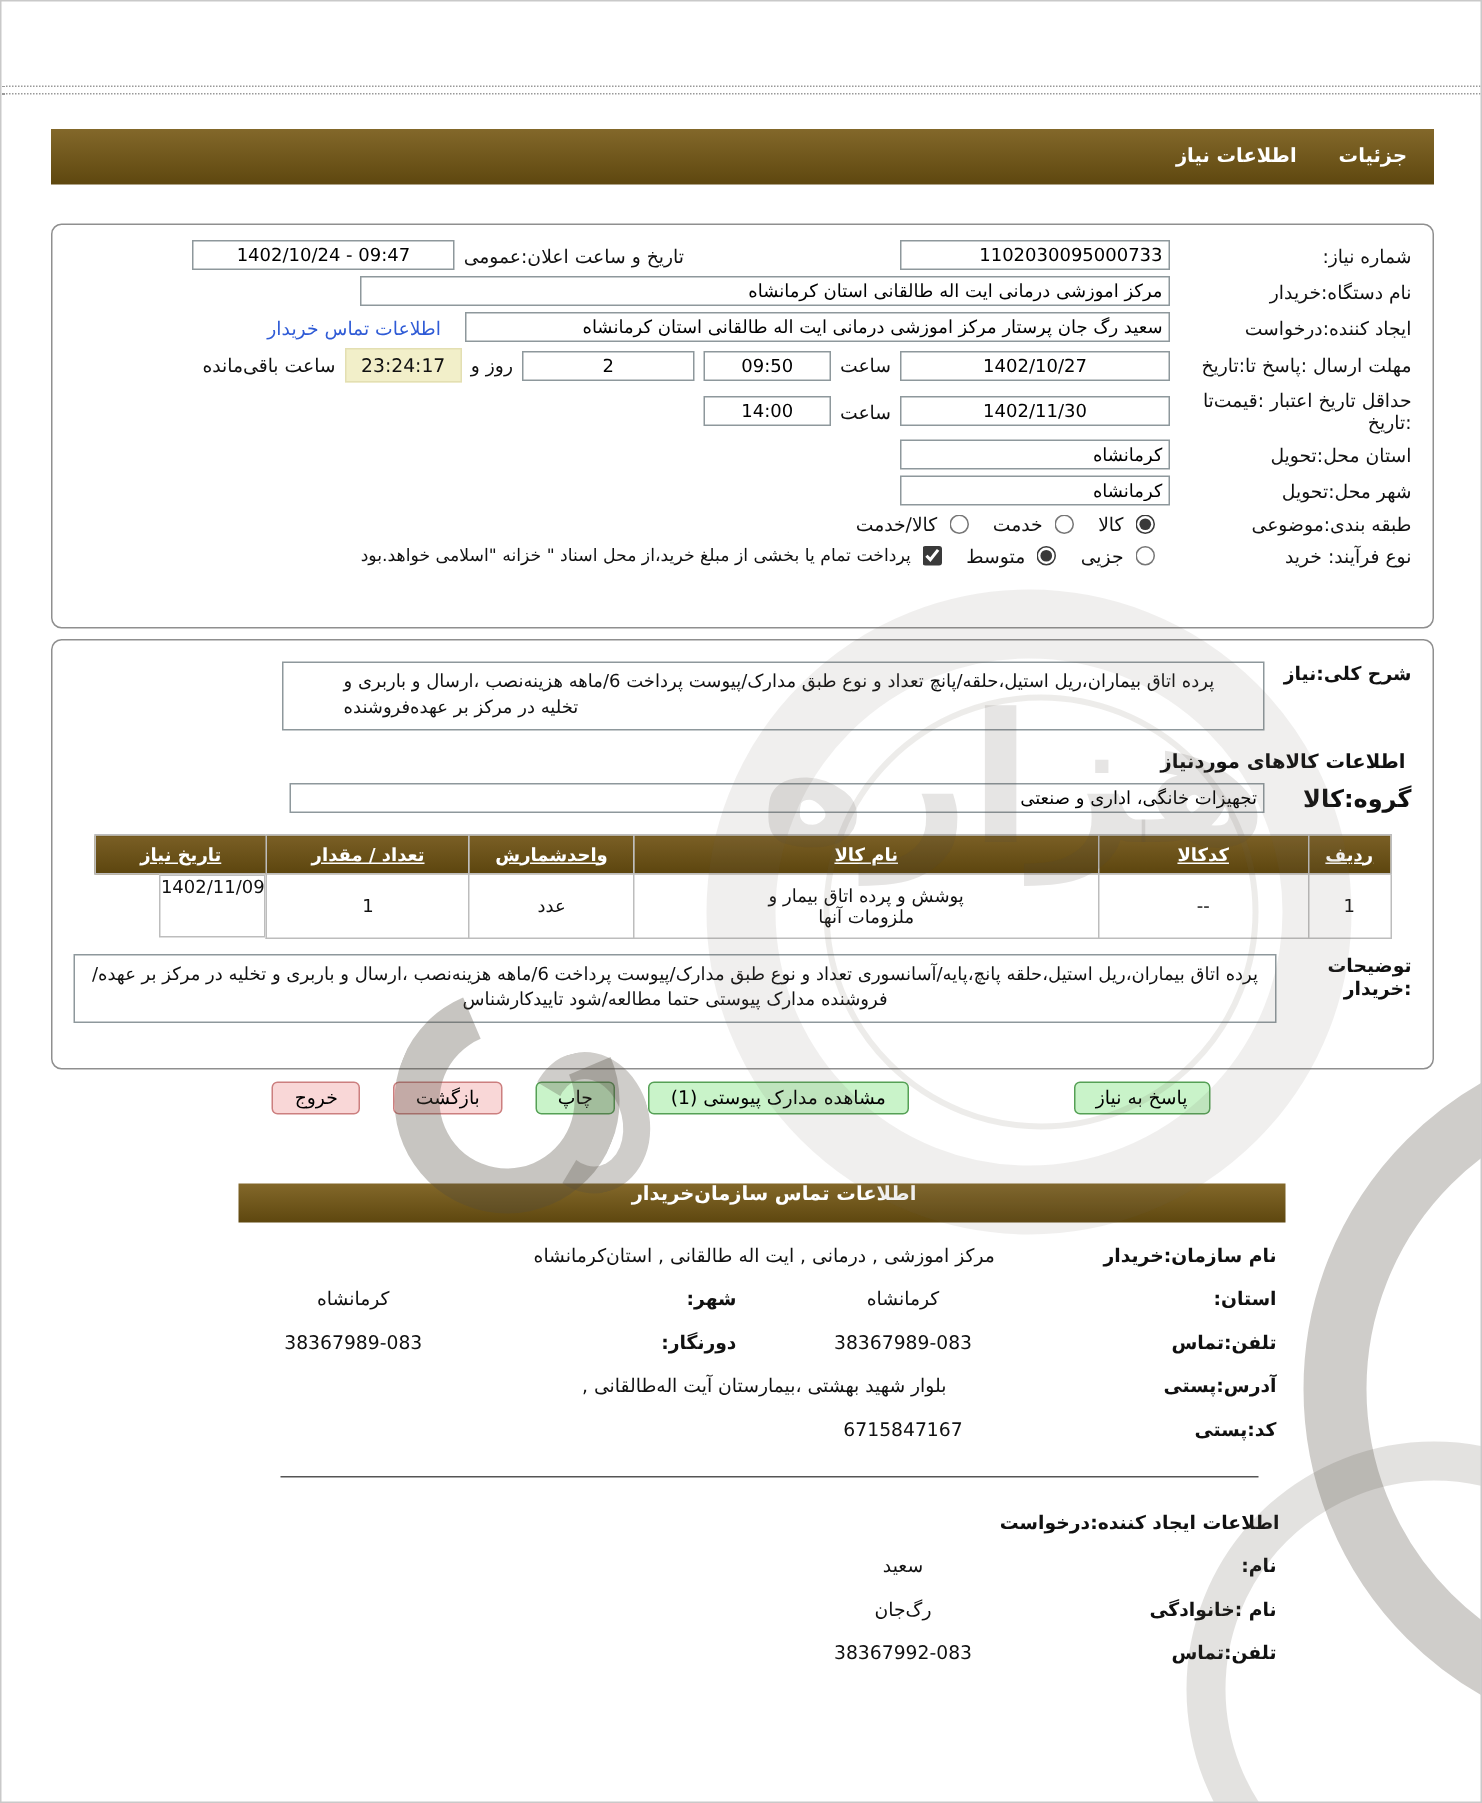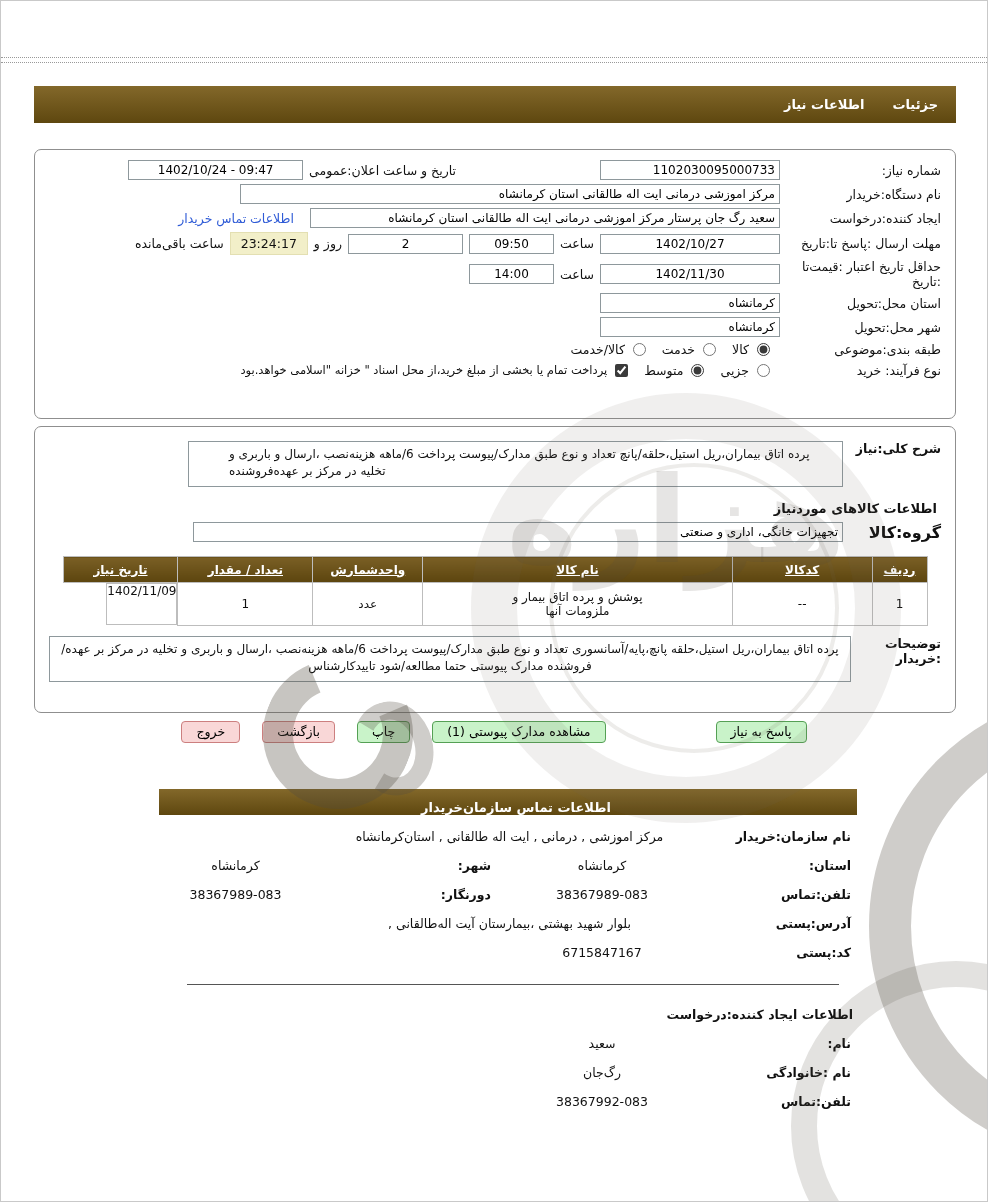--- a/index.html
+++ b/index.html
@@ -65,21 +65,21 @@
              justify-content:center; gap:22px; }
   .btn { height:22px; padding:0 14px; font-size:12.5px; font-family:"DejaVu Sans",sans-serif;
          border-radius:4px; cursor:pointer; line-height:20px; }
   .btn.green { background:#c9f3c9; border:1px solid #55a055; }
   .btn.pink  { background:#f9d7d7; border:1px solid #cc7f7f; }
   .btn.gapbig { margin-inline-start:88px; }
 
   
   .contact { position:absolute; top:788px; left:158px; width:698px; }
   .cbar { height:26px; background:linear-gradient(180deg,#83682a,#5e470f); color:#fff;
-          font-weight:bold; font-size:13px; display:flex; align-items:flex-end; justify-content:center;padding-left:16px; }
+          font-weight:bold; font-size:13px; display:flex; align-items:flex-start; justify-content:center;padding-left:16px; }
   .crow { display:grid; grid-template-columns:150px 210px 185px 153px; align-items:center;
           margin-top:14px; font-size:12.5px; }
   .crow .clbl { font-weight:bold; padding-inline-start:6px; }
   .crow .cval { text-align:center; }
   .crow .span2 { grid-column:span 2; }
   .sep-line { border:0; border-top:1px solid #555; margin:24px 18px 0 28px; }
   .creator-title { font-weight:bold; font-size:12.5px; margin:22px 4px 0; text-align:right; }
 
   
   .wm { position:absolute; pointer-events:none; z-index:40; border-radius:50%; }

